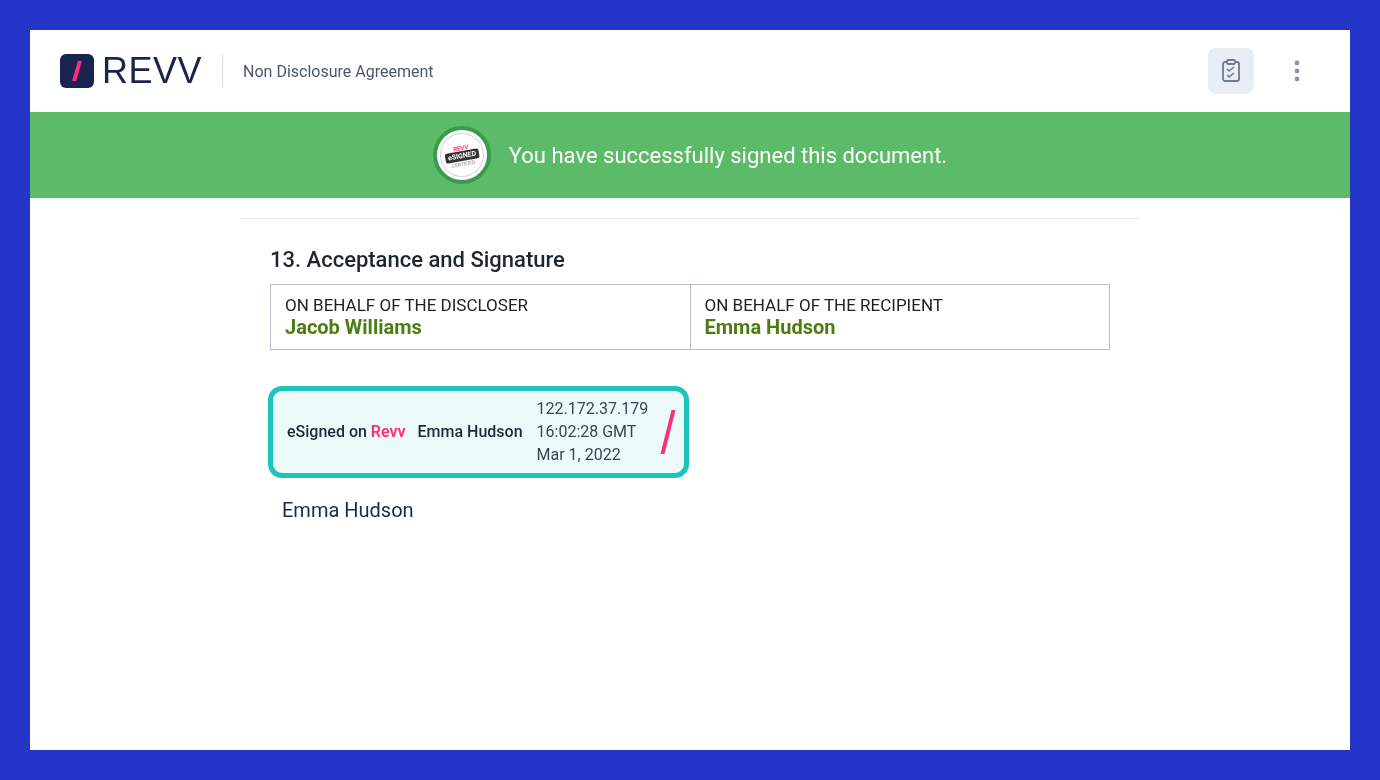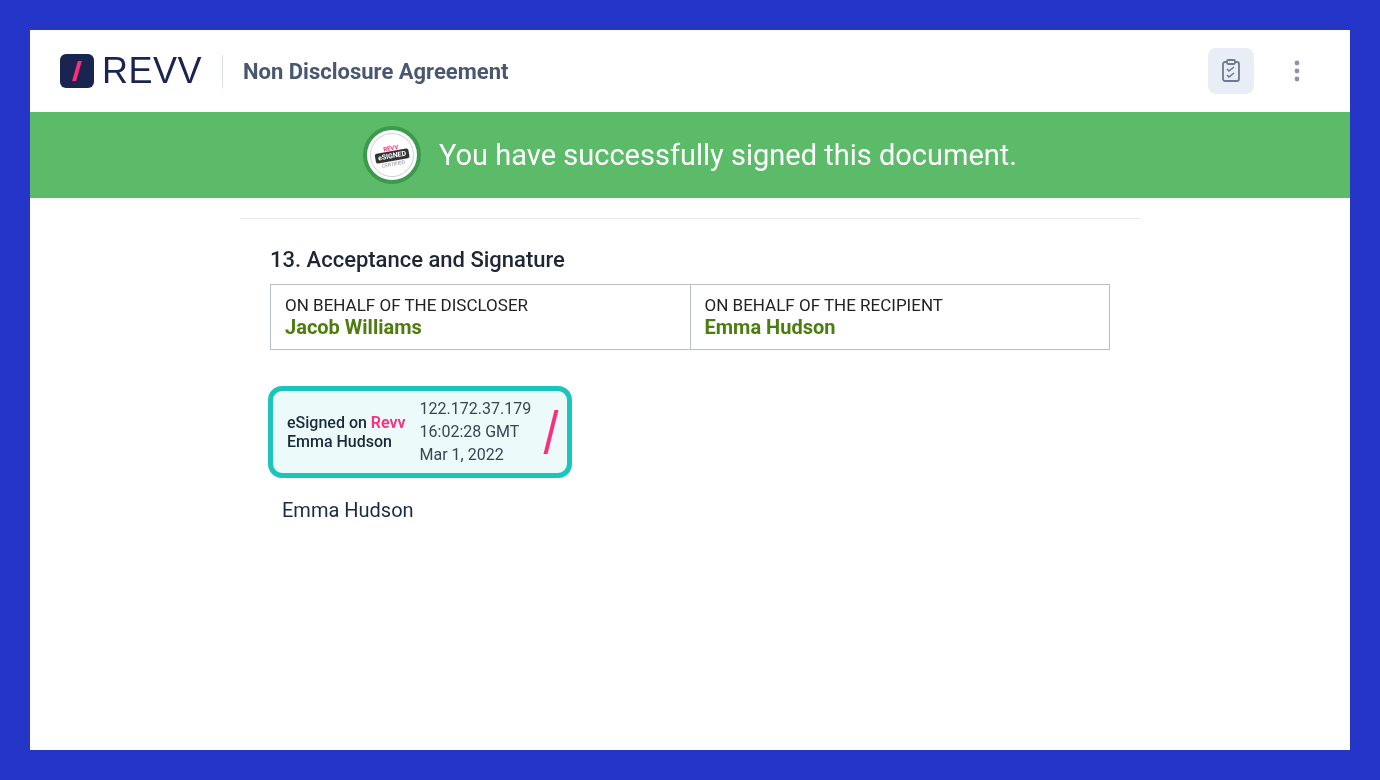--- a/index.html
+++ b/index.html
@@ -51,23 +51,23 @@
       letter-spacing: 0.5px;
       color: #1a2451;
       font-family: "Helvetica Neue", Arial, sans-serif;
     }
     .title-divider {
       width: 1px;
       height: 32px;
       background: #d8dde5;
     }
     .doc-title {
-      font-size: 22px;
+      font-size: 16px;
       color: #4a5771;
-      font-weight: 700;
+      font-weight: 400;
     }
     .header-spacer { flex: 1; }
     .icon-btn {
       width: 46px;
       height: 46px;
       border-radius: 8px;
       display: flex;
       align-items: center;
       justify-content: center;
       cursor: pointer;
@@ -109,21 +109,21 @@
       color: #fff;
       font-size: 7px;
       font-weight: 700;
       padding: 1px 3px;
       border-radius: 2px;
     }
     .stamp-top { font-size: 6px; color: #ff2e7a; font-weight:700; }
     .stamp-bottom { font-size: 5px; color: #888; }
     .banner-text {
       color: #ffffff;
-      font-size: 29px;
+      font-size: 22px;
       font-weight: 400;
     }
     .doc-area {
       flex: 1;
       background: #ffffff;
       display: flex;
       justify-content: center;
       padding-top: 20px;
       overflow: hidden;
     }
@@ -179,21 +179,21 @@
       display: inline-flex;
       align-items: center;
       gap: 14px;
       background: #ecfbfa;
       border: 5px solid #1bc5bc;
       border-radius: 14px;
       padding: 6px 14px 6px 14px;
       margin-left: -2px;
       position: relative;
     }
-    .esign-left { display: flex; flex-direction: column; }
+    .esign-left { display: flex; flex-direction: row; gap: 12px; }
     .esign-line1 {
       font-size: 16px;
       color: #1a2a3a;
       font-weight: 500;
     }
     .esign-brand { color: #ff2e7a; font-weight: 600; }
     .esign-line2 {
       font-size: 16px;
       color: #1a2a3a;
       font-weight: 500;

